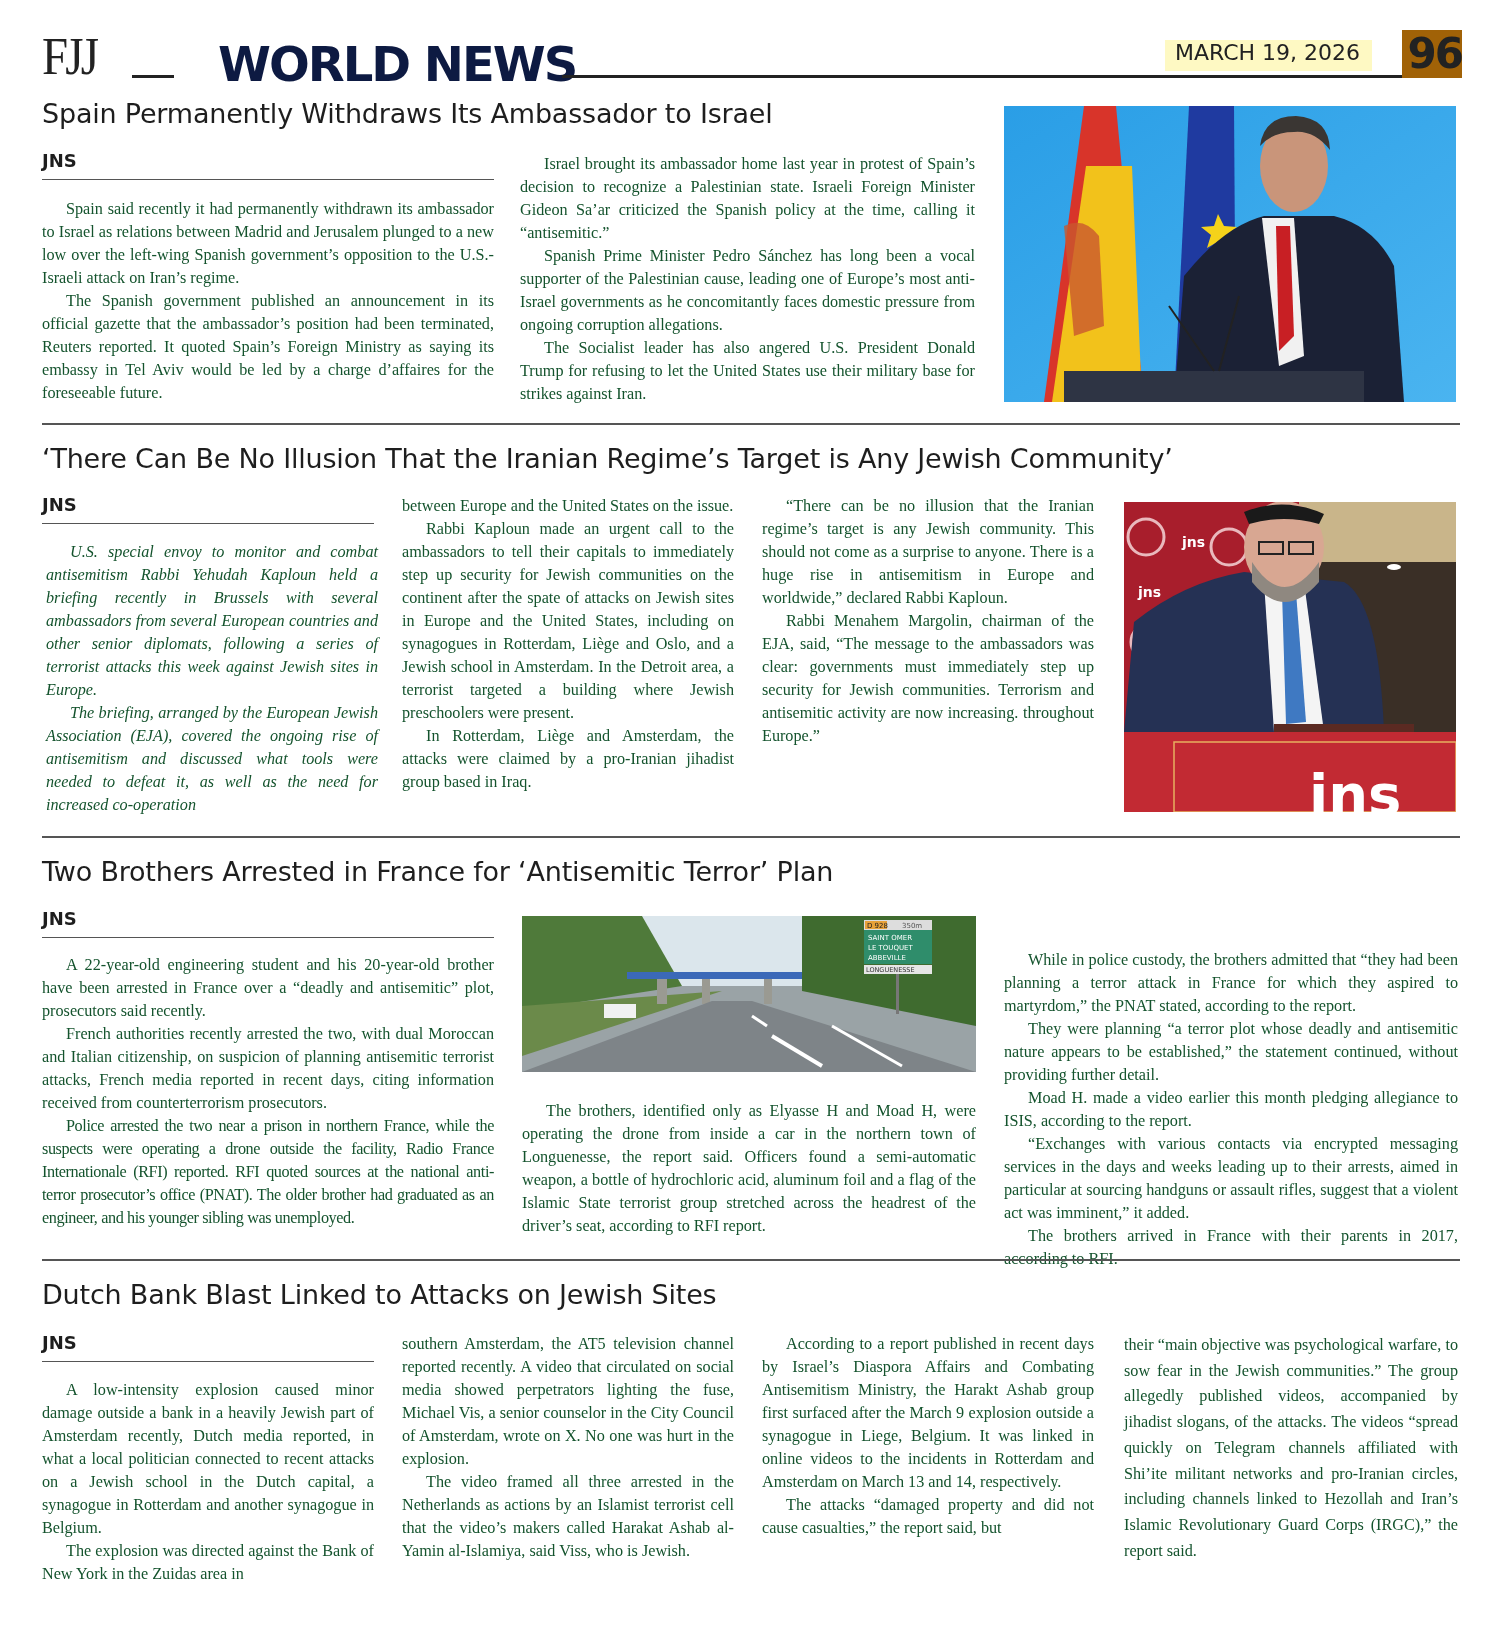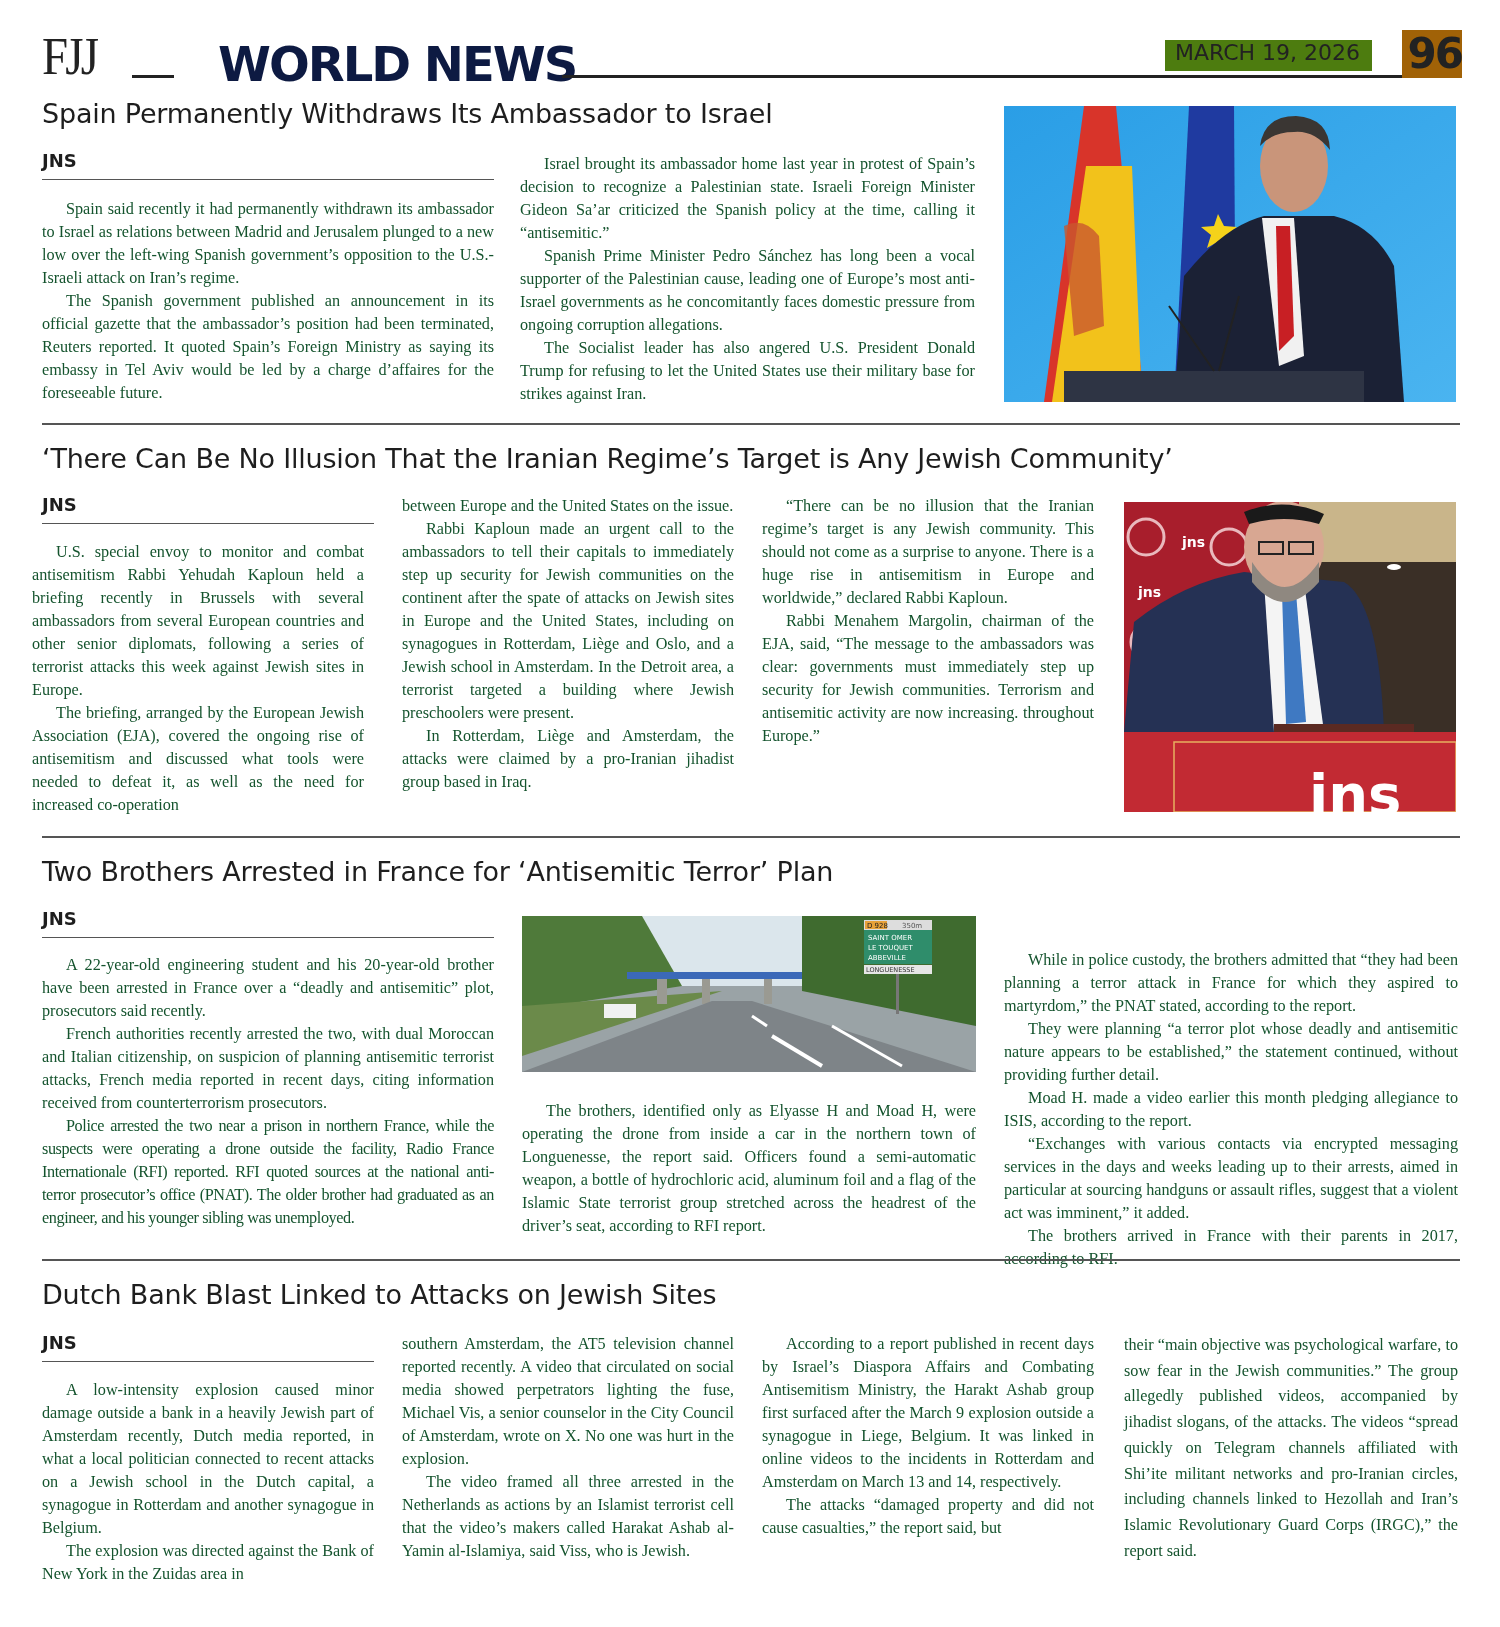--- a/index.html
+++ b/index.html
@@ -4,21 +4,21 @@
 <style>
   * { box-sizing: border-box; margin: 0; padding: 0; }
   html, body { width: 1500px; height: 1627px; background: #ffffff; overflow: hidden; }
   body { position: relative; color: #1c1c1c; font-family: "Liberation Serif", serif; }
 
   .masthead { position: absolute; left: 42px; top: 30px; width: 1420px; height: 50px; }
   .mh-fjj { position: absolute; left: 0; top: 2px; font-family: "Liberation Serif", serif; font-size: 52px; line-height: 50px; color: #222; letter-spacing: -3px; transform: scaleX(0.9); transform-origin: left; }
   .mh-under1 { position: absolute; left: 90px; top: 45px; width: 42px; height: 3px; background: #222; }
   .mh-section { position: absolute; left: 132px; top: 8px; font-family: "DejaVu Sans", sans-serif; font-weight: bold; font-size: 48px; line-height: 52px; color: #0d1a42; letter-spacing: -2px; margin-left: 44px; }
   .mh-rule { position: absolute; left: 520px; right: 0; top: 45px; height: 3px; background: #222; }
-  .mh-date { position: absolute; right: 90px; top: 10px; font-family: "DejaVu Sans", sans-serif; font-size: 22px; color: #222; background: #4d7c0f; padding: 0 12px 6px 10px; }
+  .mh-date { position: absolute; right: 90px; top: 10px; font-family: "DejaVu Sans", sans-serif; font-size: 22px; color: #222; background: #fef9c3; padding: 0 12px 6px 10px; }
   .mh-page { position: absolute; right: 0; top: 0; font-family: "DejaVu Sans", sans-serif; font-weight: bold; font-size: 42px; line-height: 48px; color: #222; background: #a16207; padding-left: 6px; letter-spacing: -2px; }
 
   .headline { position: absolute; left: 42px; font-family: "DejaVu Sans", sans-serif; font-weight: normal; font-size: 27px; color: #1e1e1e; letter-spacing: -0.2px; white-space: nowrap; }
   .byline { position: absolute; font-family: "DejaVu Sans", sans-serif; font-weight: bold; font-size: 18px; color: #1e1e1e; padding-bottom: 8px; border-bottom: 1.5px solid #555; }
   .col { position: absolute; font-size: 16.2px; line-height: 23px; text-align: justify; hyphens: manual; color: #14532d; }
   .col p { text-indent: 24px; }
   .col p.cont { text-indent: 0; }
   .rule { position: absolute; left: 42px; width: 1418px; height: 1.5px; background: #555; }
 
   .photo { position: absolute; overflow: hidden; }
@@ -71,21 +71,21 @@
       <line x1="235" y1="190" x2="215" y2="265" stroke="#222" stroke-width="2"></line>
     </svg>
   </div>
 </article>
 
 <div class="rule" style="top:423px;"></div>
 
 <article>
   <h1 class="headline" style="top:443px;">‘There Can Be No Illusion That the Iranian Regime’s Target is Any Jewish Community’</h1>
   <div class="byline" style="left:42px; top:494px; width:332px;">JNS</div>
-  <div class="col" style="left:32px; top:541px; width:332px;">
+  <div class="col" style="left:46px; top:541px; width:332px;font-style:italic;">
     <p>U.S. special envoy to monitor and combat antisemitism Rabbi Yehudah Kaploun held a briefing recently in Brussels with several ambassadors from several European countries and other senior diplomats, following a series of terrorist attacks this week against Jewish sites in Europe.</p>
     <p>The briefing, arranged by the European Jewish Association (EJA), covered the ongoing rise of antisemitism and discussed what tools were needed to defeat it, as well as the need for increased co-operation</p>
   </div>
   <div class="col" style="left:402px; top:495px; width:332px;">
     <p class="cont">between Europe and the United States on the issue.</p>
     <p>Rabbi Kaploun made an urgent call to the ambassadors to tell their capitals to immediately step up security for Jewish communities on the continent after the spate of attacks on Jewish sites in Europe and the United States, including on synagogues in Rotterdam, Liège and Oslo, and a Jewish school in Amsterdam. In the Detroit area, a terrorist targeted a building where Jewish preschoolers were present.</p>
     <p>In Rotterdam, Liège and Amsterdam, the attacks were claimed by a pro-Iranian jihadist group based in Iraq.</p>
   </div>
   <div class="col" style="left:762px; top:495px; width:332px;">
     <p>“There can be no illusion that the Iranian regime’s target is any Jewish community. This should not come as a surprise to anyone. There is a huge rise in antisemitism in Europe and worldwide,” declared Rabbi Kaploun.</p>

